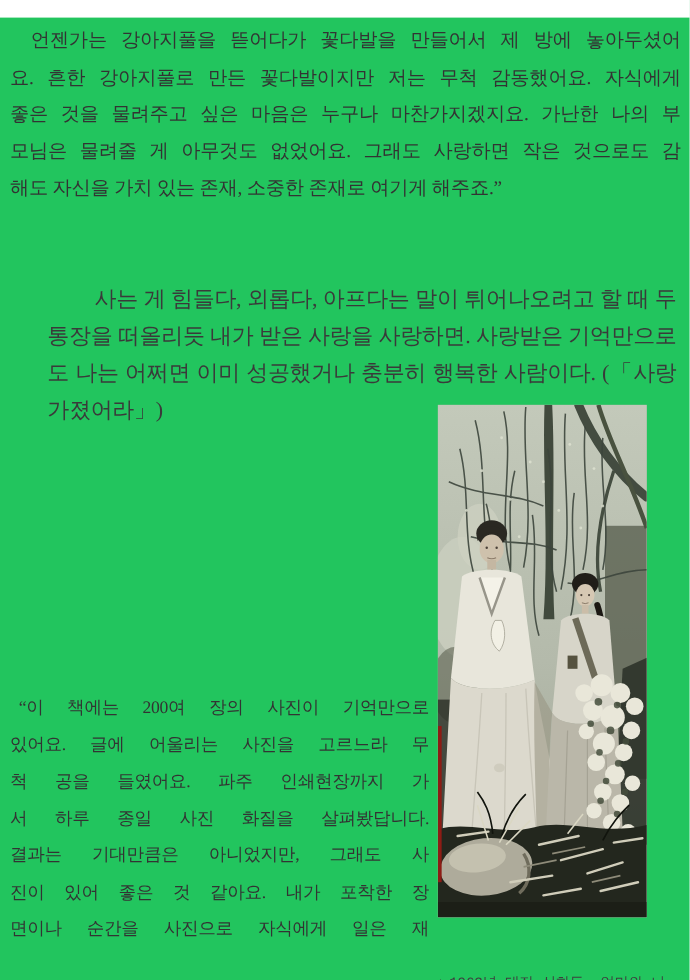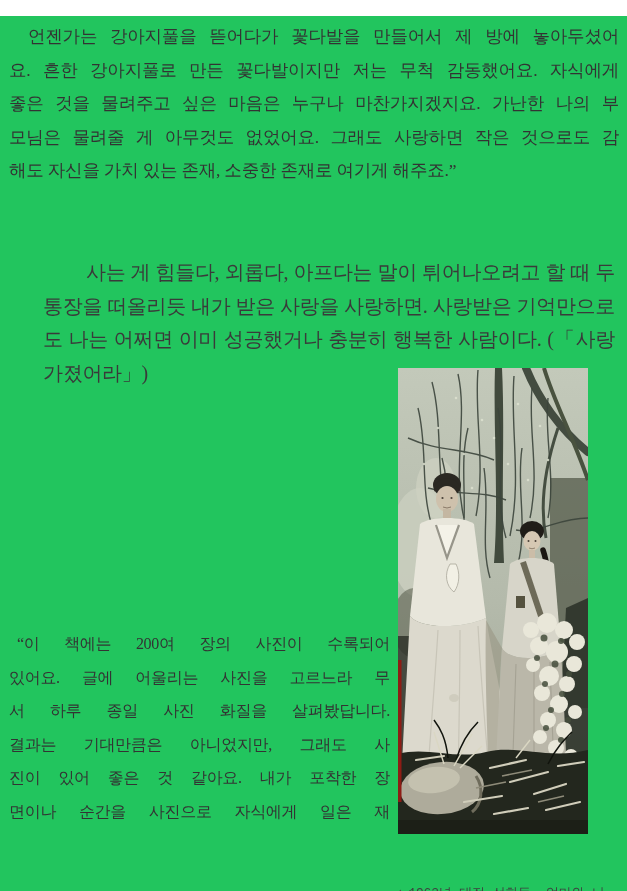--- a/index.html
+++ b/index.html
@@ -42,22 +42,23 @@
 
   <div class="textblock quote">
       <div class="textline">사는 게 힘들다, 외롭다, 아프다는 말이 튀어나오려고 할 때 두둑한</div>
       <div class="textline">통장을 떠올리듯 내가 받은 사랑을 사랑하면. 사랑받은 기억만으로</div>
       <div class="textline">도 나는 어쩌면 이미 성공했거나 충분히 행복한 사람이다. (「사랑을</div>
       <div class="textline end">가졌어라」)</div>
     </div>
 
 
   <div class="textblock para3">
-      <div class="textline">“이 책에는 200여 장의 사진이 수록되어</div>
+      <div class="textline">“이 책에는 200여 장의 사진이 기억만으로</div>
       <div class="textline">있어요. 글에 어울리는 사진을 고르느라 무</div>
+      <div class="textline">척 공을 들였어요. 파주 인쇄현장까지 가</div>
       <div class="textline">서 하루 종일 사진 화질을 살펴봤답니다.</div>
       <div class="textline">결과는 기대만큼은 아니었지만, 그래도 사</div>
       <div class="textline">진이 있어 좋은 것 같아요. 내가 포착한 장</div>
       <div class="textline">면이나 순간을 사진으로 자식에게 일은 재</div>
     </div>
 
   <figure class="photo" aria-label="흑백 사진: 한복 입은 엄마와 땋은 머리의 딸, 나뭇가지 배경">
     <svg viewBox="0 0 190 466" preserveAspectRatio="none">
       <defs>
         <linearGradient id="sky" x1="0" y1="0" x2="0" y2="1">

